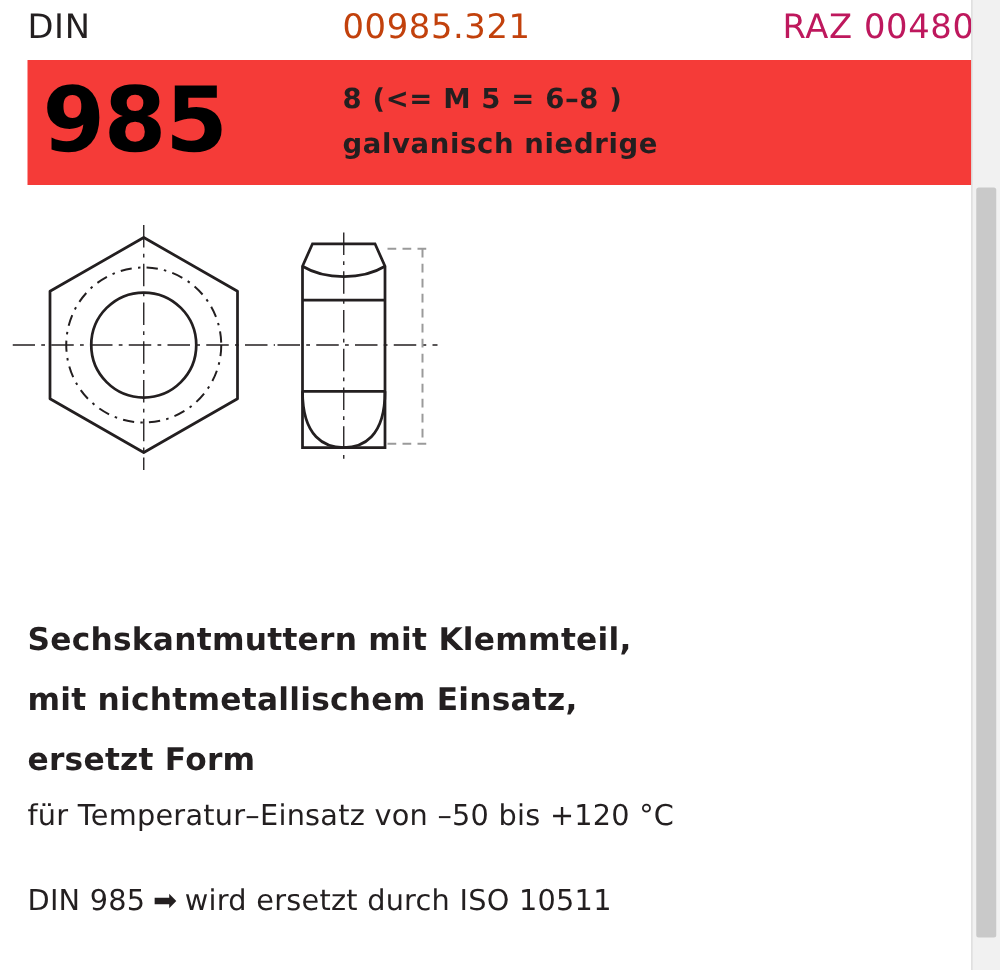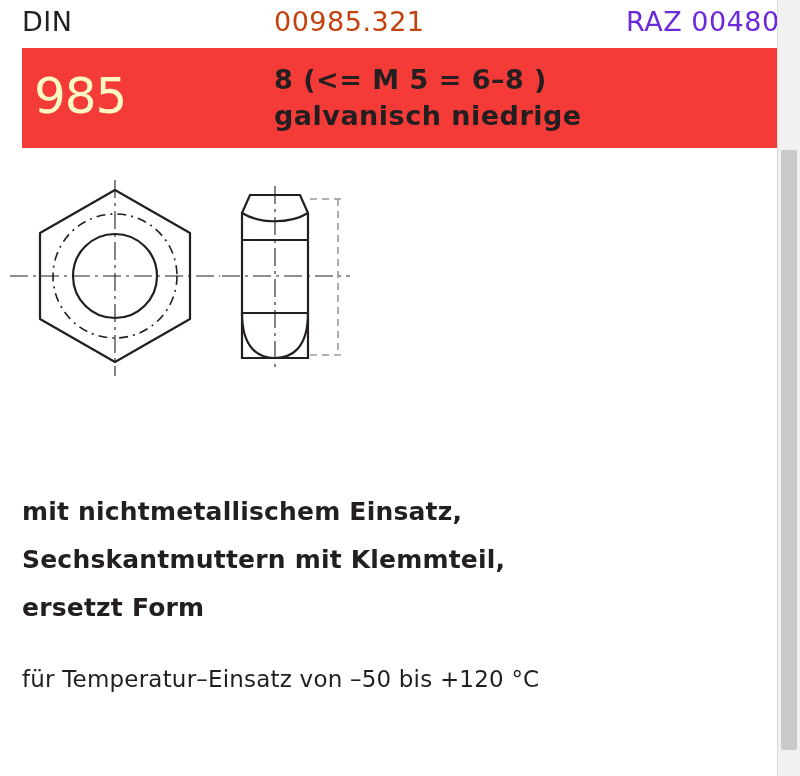--- a/index.html
+++ b/index.html
@@ -46,50 +46,50 @@
     font-size: 27px;
     letter-spacing: 0.5px;
     color: #c2410c;
   }
   .header-raz {
     position: absolute;
     left: 604px;
     top: 0;
     font-size: 27px;
     letter-spacing: 0.5px;
-    color: #6d28d9;
+    color: #be185d;
     white-space: nowrap;
   }
   
   .red-band {
     position: absolute;
     left: 22px;
     top: 48px;
     width: 756px;
     height: 100px;
     background: #f53b38;
   }
   .band-number {
     position: absolute;
     left: 12px;
     top: -2px;
-    font-size: 50px;
-    font-weight: normal;
-    color: #fef9c3;
+    font-size: 72px;
+    font-weight: bold;
+    color: #000000;
     letter-spacing: -1px;
     line-height: 100px;
   }
   .band-lines {
     position: absolute;
     left: 252px;
     top: 14px;
     width: 480px;
   }
   .band-line {
-    font-size: 27px;
+    font-size: 22px;
     font-weight: bold;
     color: #231f20;
     line-height: 36px;
     letter-spacing: 0.5px;
   }
   
   .drawing {
     position: absolute;
     left: 10px;
     top: 180px;
@@ -105,21 +105,21 @@
   }
   .title-line {
     font-size: 25px;
     font-weight: bold;
     color: #231f20;
     line-height: 48px;
     letter-spacing: 0.2px;
     white-space: nowrap;
   }
   .subtitle {
-    margin-top: 30px;
+    margin-top: 4px;
     font-size: 23px;
     color: #231f20;
     line-height: 34px;
     letter-spacing: 0.2px;
     white-space: nowrap;
   }
   .replacement {
     margin-top: 34px;
     font-size: 23px;
     color: #231f20;
@@ -216,23 +216,26 @@
 
       <g stroke="#9a9a9a" stroke-width="1.6" stroke-dasharray="7,5" fill="none">
         <line x1="300" y1="19" x2="332" y2="19"></line>
         <line x1="300" y1="175" x2="332" y2="175"></line>
         <line x1="328" y1="19" x2="328" y2="175"></line>
       </g>
     </svg>
   </div>
 
   <div class="text-block">
+    <div class="title-line">Sechskantmuttern mit Klemmteil,</div>
     <div class="title-line">mit nichtmetallischem Einsatz,</div>
-    <div class="title-line">Sechskantmuttern mit Klemmteil,</div>
     <div class="title-line">ersetzt Form</div>
     <div class="subtitle">für Temperatur–Einsatz von –50 bis +120 °C</div>
+    <div class="replacement">
+      <span>DIN 985</span><span class="arrow-glyph">➡</span><span>wird ersetzt durch ISO 10511</span>
+    </div>
   </div>
 
   <div class="scrollbar">
     <div class="scrollbar-thumb"></div>
   </div>
 
 </div>
 
 </body></html>

